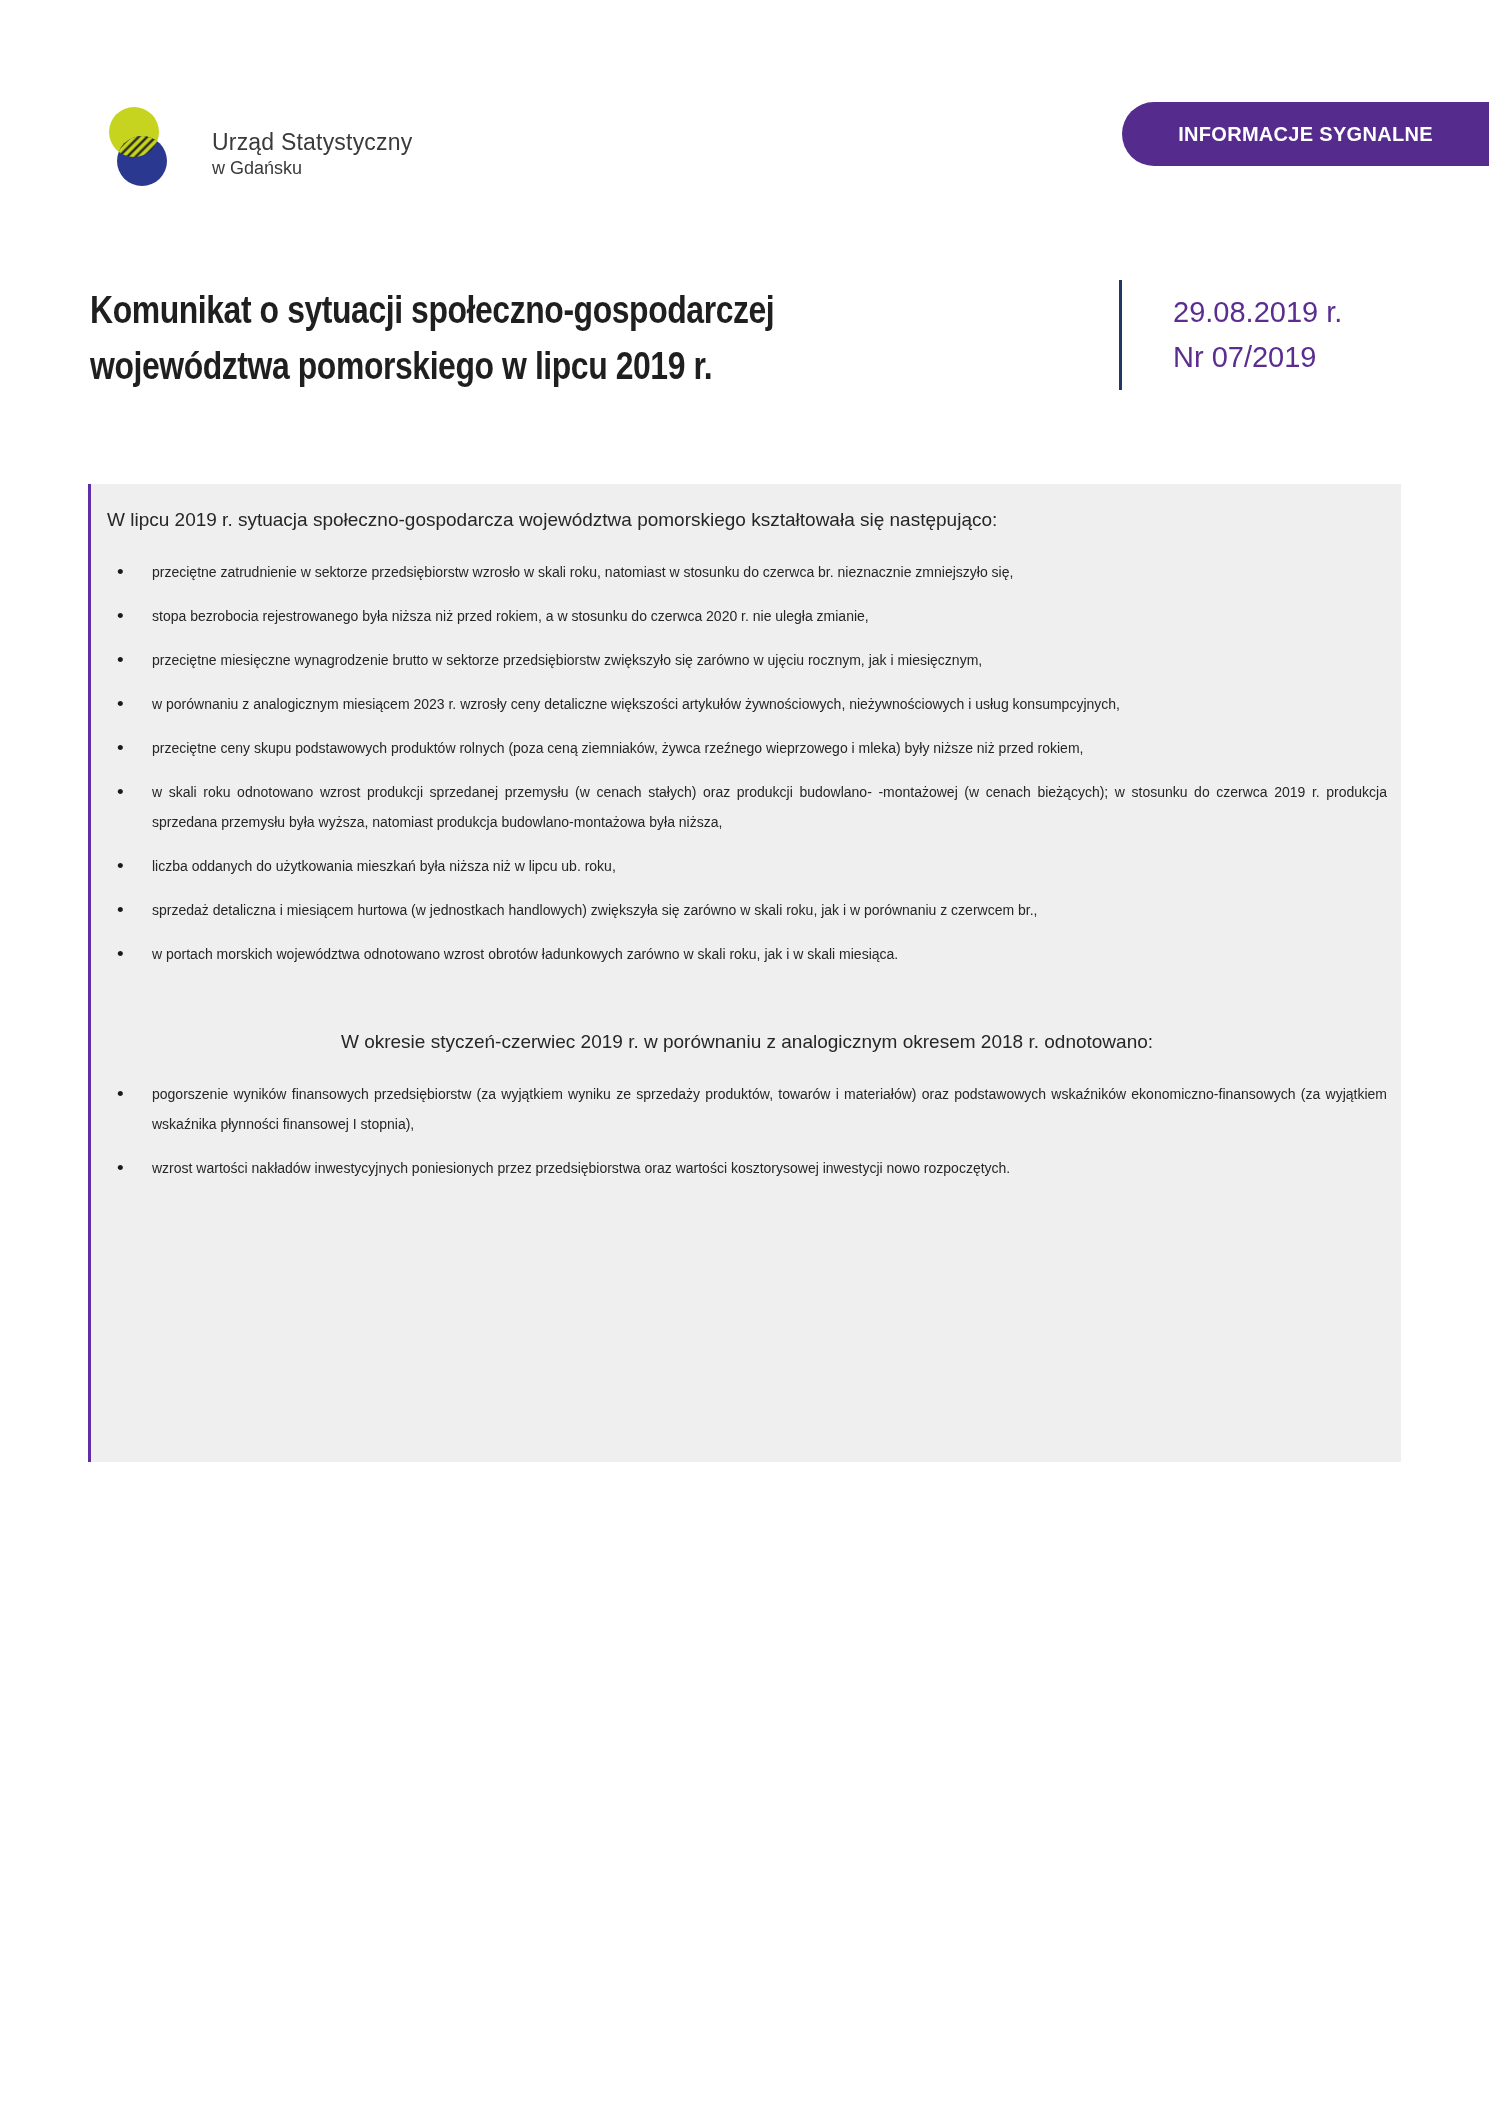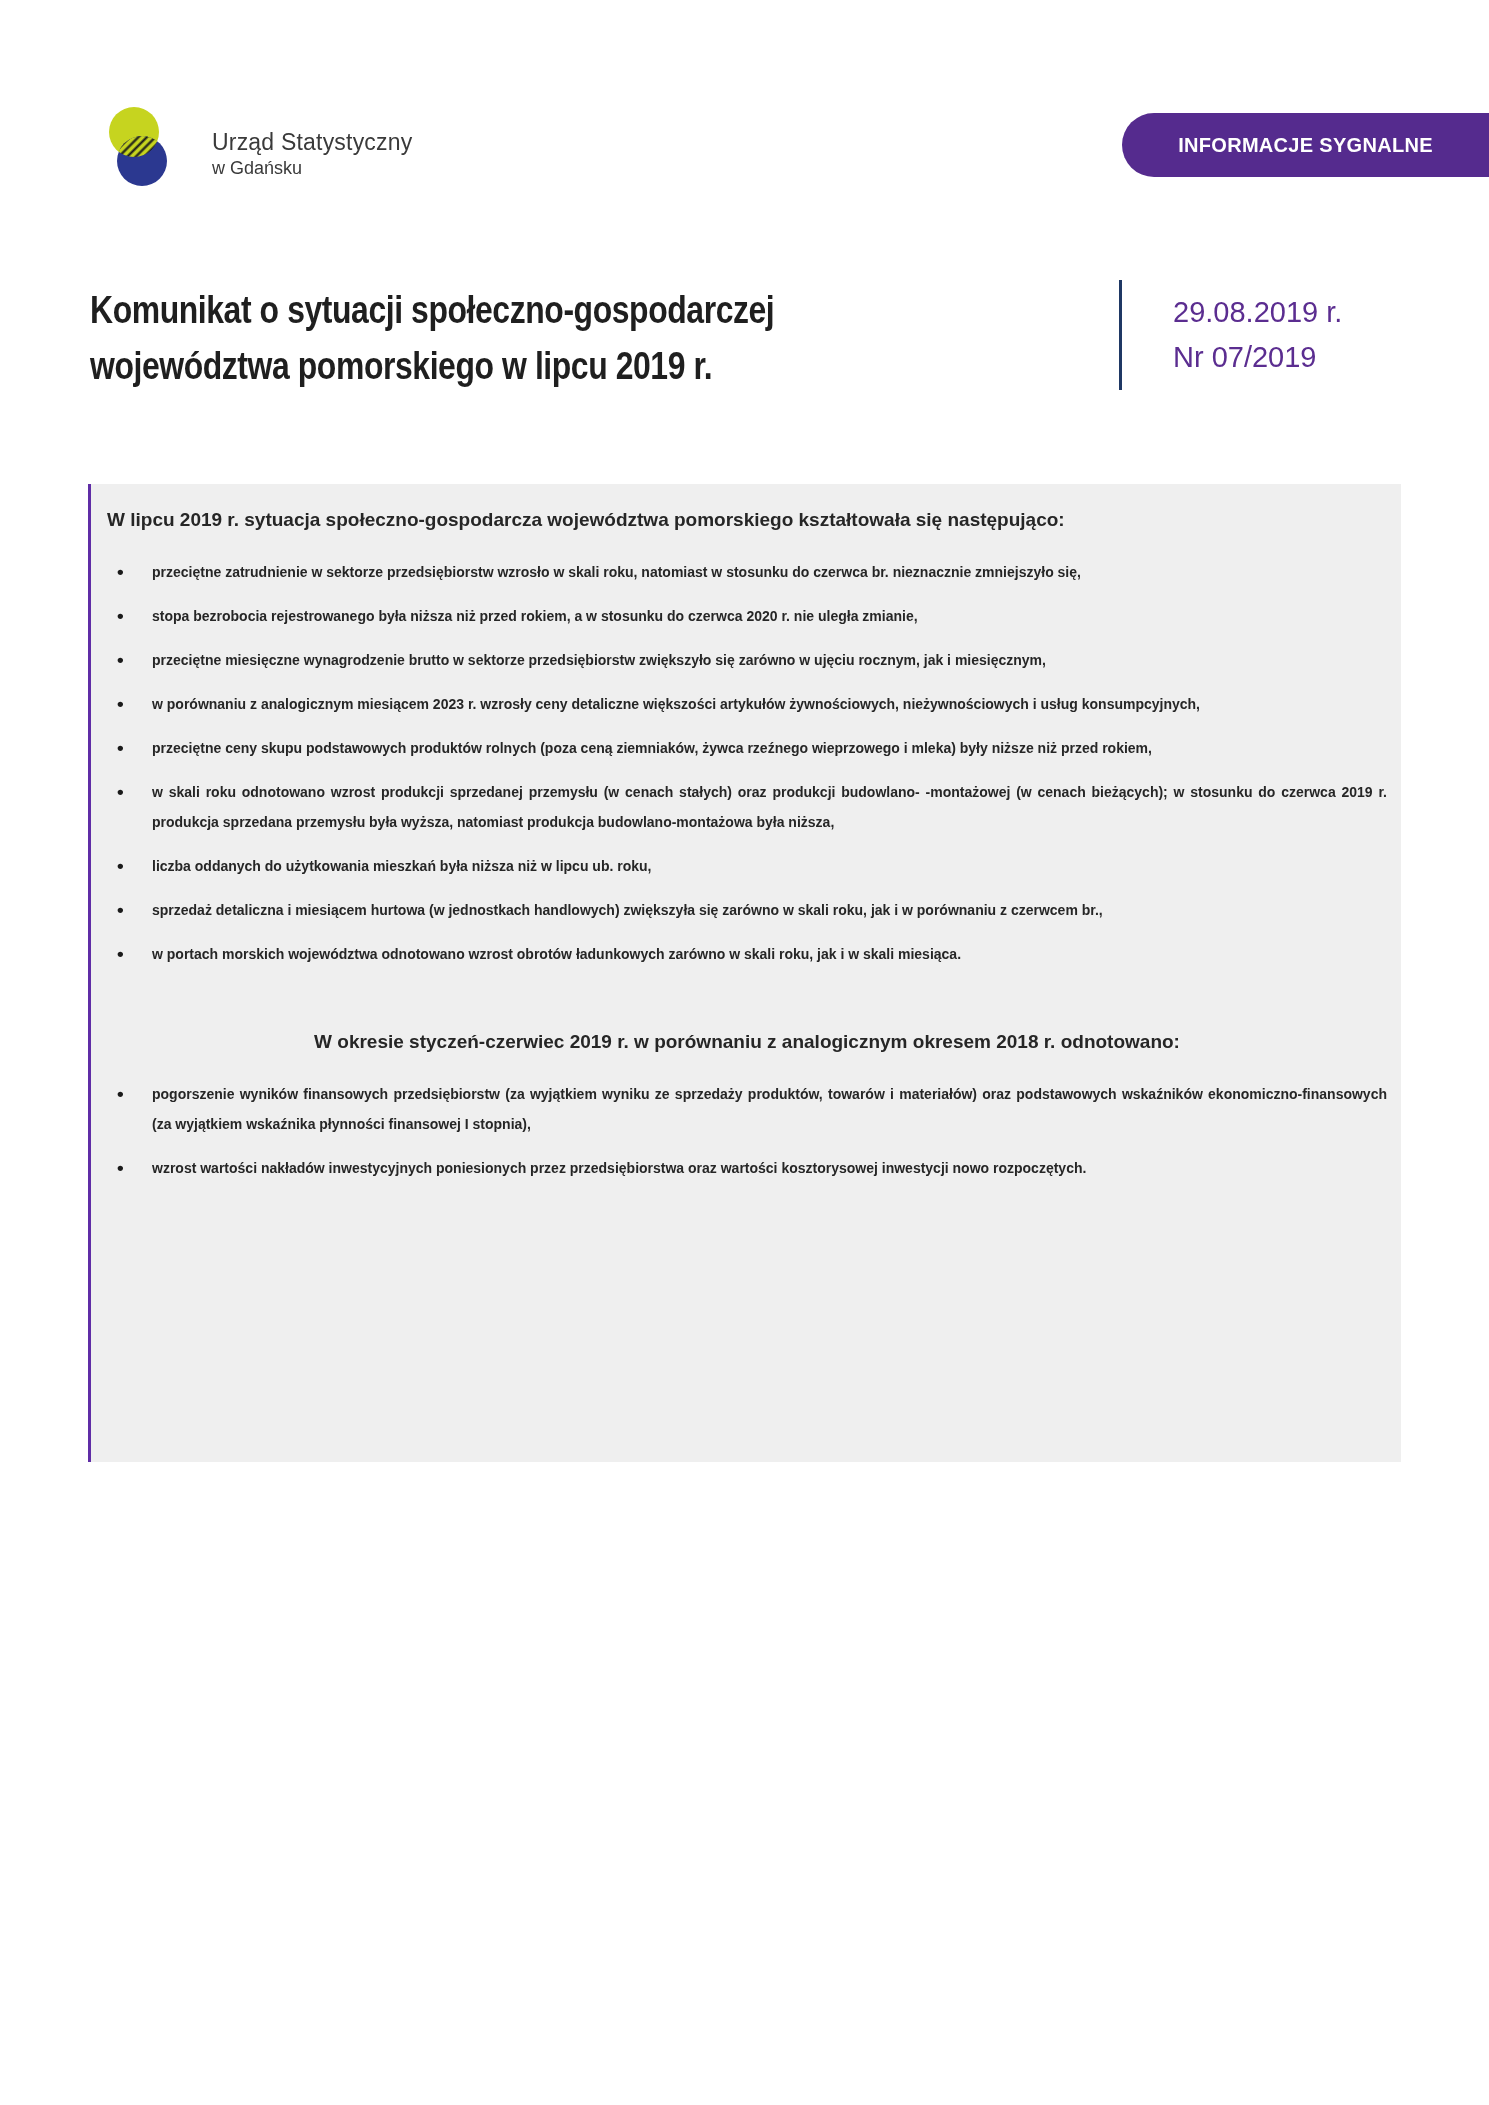--- a/index.html
+++ b/index.html
@@ -19,21 +19,21 @@
     display:flex; align-items:center; gap:12px;
   }
   .logo-text .org-name {
     font-size:23px; color:#3a3a3a; letter-spacing:0.2px;
   }
   .logo-text .org-loc {
     font-size:18px; color:#3a3a3a; margin-top:2px;
   }
 
   .badge {
-    position:absolute; left:1122px; right:0; top:113px; height:64px;
+    position:absolute; left:1122px; right:0; top:102px; height:64px;
     background:var(--badge_bg, #552b8e);
     border-radius:32px 0 0 32px;
     display:flex; align-items:center; justify-content:center;
   }
   .badge-label {
     color:#ffffff; font-weight:bold; font-size:20px; letter-spacing:0.3px;
   }
 
   
   .doc-title {
@@ -55,21 +55,20 @@
     line-height:45px;
   }
 
   
   .summary-box {
     position:absolute; left:88px; top:484px;
     width:1313px; min-height:978px;
     background:var(--box_bg, #efefef);
     border-left:3px solid var(--box_border_purple, #5f2da6);
     padding:21px 14px 26px 16px;
-    font-weight:bold;
   }
   .intro {
     font-size:19px; line-height:30px; color:#262626;
     margin-bottom:22px;
   }
   .intro-2 { margin-top:58px;text-align:center; }
   .bullet-list { display:flex; flex-direction:column; gap:14px; list-style:none; }
   .bullet-row { display:flex; }
   .bullet-dot {
     flex:0 0 45px; padding-left:10px;

